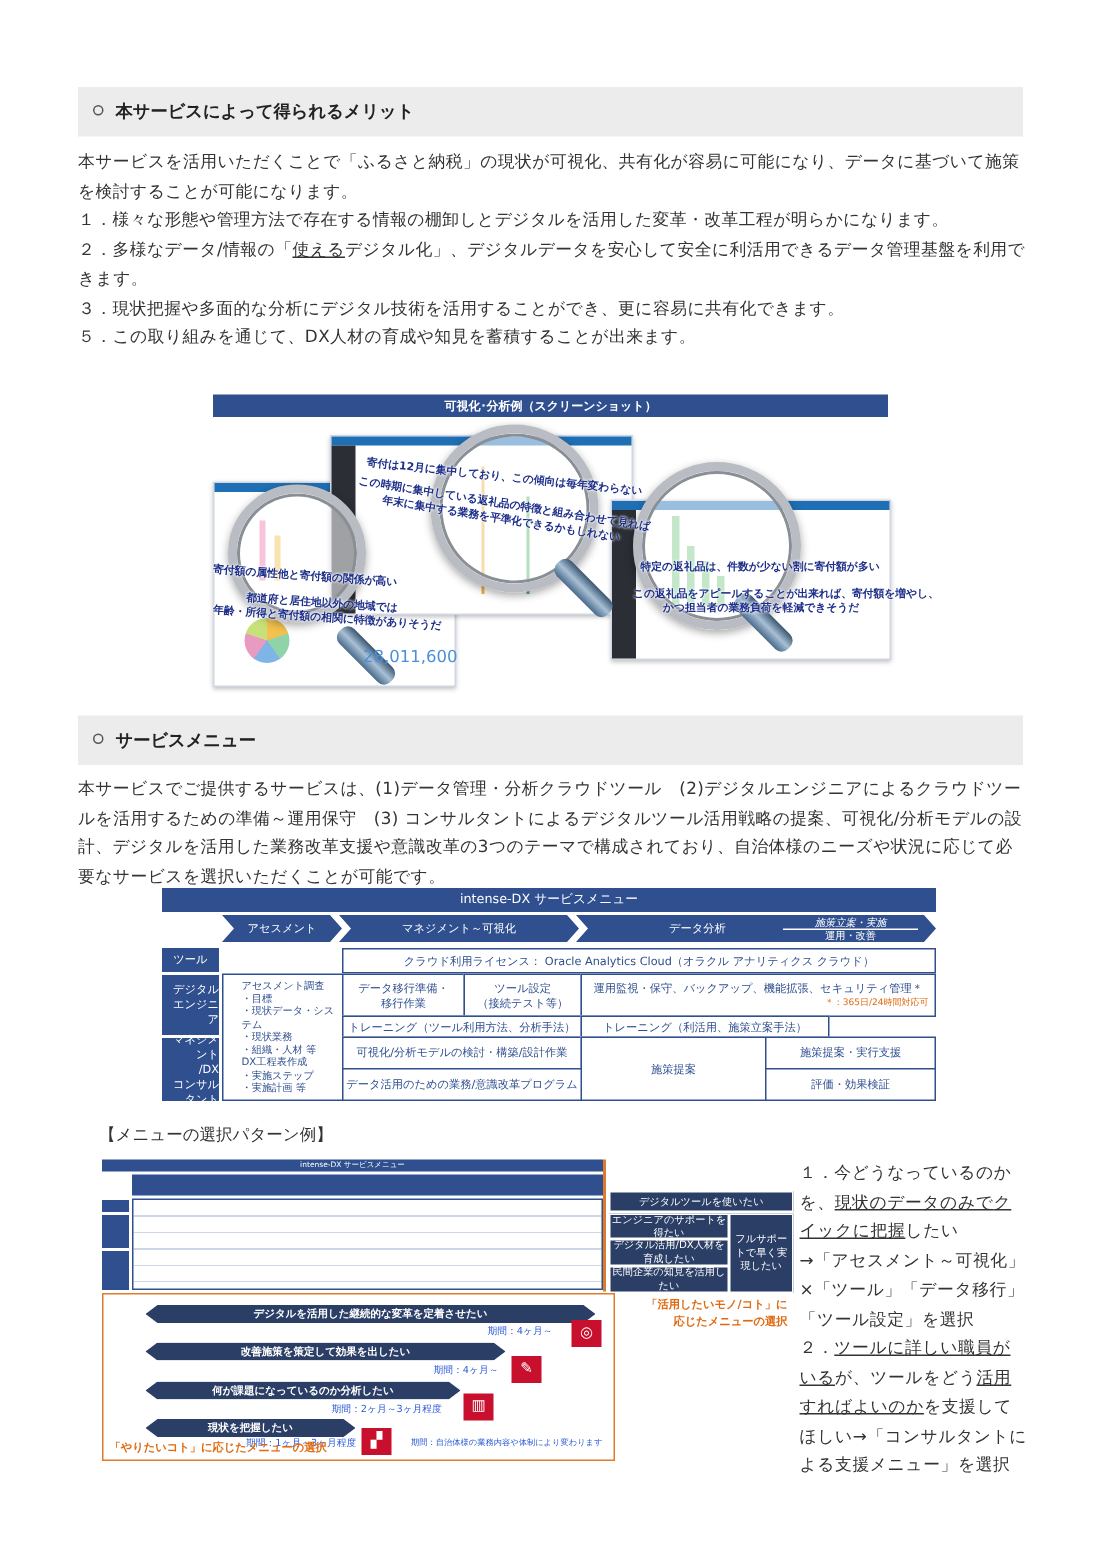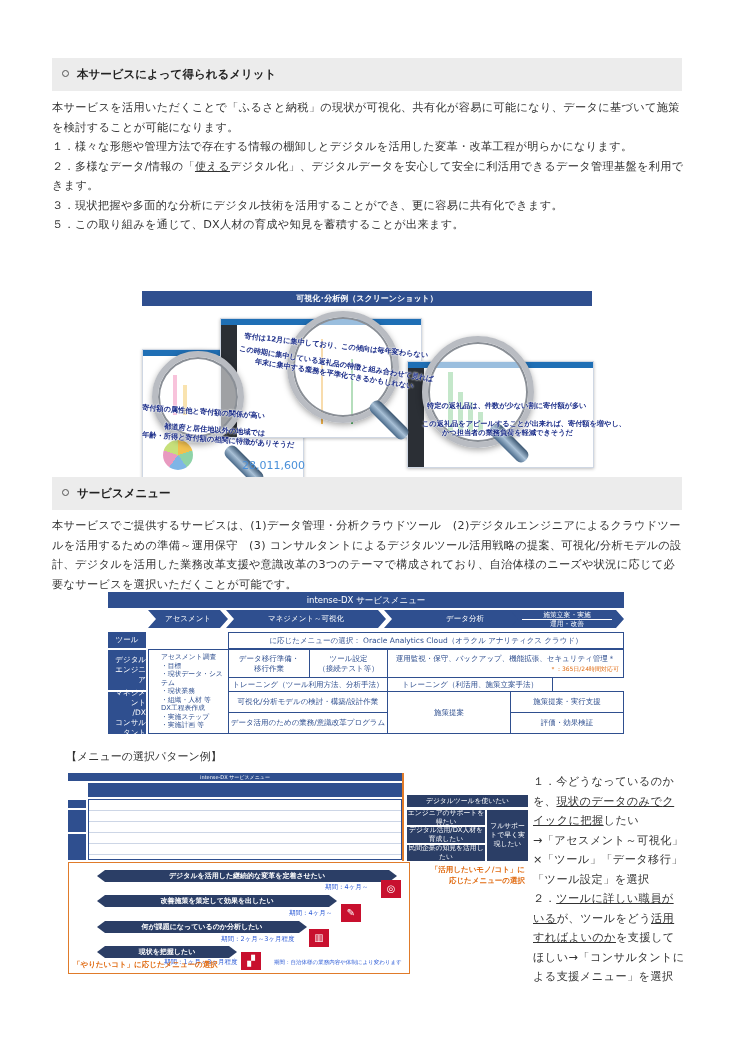--- a/index.html
+++ b/index.html
@@ -6,21 +6,21 @@
   body { width:735px; height:1041px; position:relative; overflow:hidden;
          font-family:"DejaVu Sans", "Liberation Sans", sans-serif; color:#333; }
   .sec-head { position:absolute; left:52px; width:630px; height:33px; background:#ececec;
               font-size:11.5px; font-weight:bold; color:#222; line-height:33px; box-sizing:border-box; padding-left:10px; }
   .sec-head .dot { display:inline-block; width:5px; height:5px; border:1px solid #555; border-radius:50%; margin-right:8px; vertical-align:middle; position:relative; top:-1px; }
   .para { position:absolute; left:52px; width:632px; font-size:11.2px; line-height:19.5px; color:#333; letter-spacing:0.3px; }
   .para p { margin:0; }
   .ul { text-decoration:underline; }
 
   
-  .shot { position:absolute; left:142px; top:263px; width:450px; height:195px;margin-top:28px; }
+  .shot { position:absolute; left:142px; top:263px; width:450px; height:195px; }
   .shot-title { position:absolute; left:0; top:0; width:450px; height:15px; background:#2f4f8f; color:#fff; font-size:8px; text-align:center; line-height:15px; font-weight:bold; }
   .win { position:absolute; background:#fff; border:1px solid #cfd7e3; box-shadow:0 1px 3px rgba(0,0,0,0.25); }
   .win .bar { height:6px; background:#1f6fb5; }
   .win .side { position:absolute; left:0; top:6px; bottom:0; width:16px; background:#2b2f35; }
   .lens { position:absolute; border-radius:50%; border:6px solid #b9bcc2; box-shadow:0 0 0 2px #8a8f96 inset, 0 2px 6px rgba(0,0,0,0.35); background:rgba(255,255,255,0.55); }
   .handle { position:absolute; width:14px; height:48px; background:linear-gradient(90deg,#4a6a8a,#a8c0d6,#3a5570); border-radius:6px; }
   .cap { position:absolute; color:#1d2f8a; font-size:7.2px; font-weight:bold; white-space:nowrap; text-shadow:0 0 2px #fff,0 0 2px #fff; }
   .bigno { position:absolute; color:#4a90d9; font-size:11px; }
 
   
@@ -109,33 +109,33 @@
   <p>本サービスでご提供するサービスは、(1)データ管理・分析クラウドツール　(2)デジタルエンジニアによるクラウドツールを活用するための準備～運用保守　(3) コンサルタントによるデジタルツール活用戦略の提案、可視化/分析モデルの設計、デジタルを活用した業務改革支援や意識改革の3つのテーマで構成されており、自治体様のニーズや状況に応じて必要なサービスを選択いただくことが可能です。</p>
 </div>
 
 <div class="menu">
   <div class="menu-title">intense-DX サービスメニュー</div>
   <div class="phase-row">
     <div class="phase" style="left:40px; width:80px;">アセスメント</div>
     <div class="phase" style="left:118px; width:160px;">マネジメント～可視化</div>
     <div class="phase" style="left:276px; width:128px;padding-left:17px;">データ分析</div>
     <div class="phase" style="left:402px; width:114px; line-height:8px; font-size:6.8px;">
-      <div style="padding-top:1px;">施策立案・実施</div>
+      <div style="padding-top:1px;font-style:italic;">施策立案・実施</div>
       <div style="border-top:1px solid #fff; margin:0 12px;">運用・改善</div>
     </div>
   </div>
 
   <div class="rowlabel" style="left:0; top:40px; width:38px; height:16px;">ツール</div>
   <div class="rowlabel" style="left:0; top:58px; width:38px; height:40px; white-space:pre-line;">デジタル
 エンジニア</div>
   <div class="rowlabel" style="left:0; top:100px; width:38px; height:42px; white-space:pre-line;">マネジメント
 /DX
 コンサルタント</div>
 
-  <div class="grid-cell" style="left:120px; top:40px; width:396px; height:17px;">に応じたメニューの選択： Oracle Analytics Cloud（オラクル アナリティクス クラウド）</div>
+  <div class="grid-cell" style="left:120px; top:40px; width:396px; height:17px;">クラウド利用ライセンス： Oracle Analytics Cloud（オラクル アナリティクス クラウド）</div>
   <div class="grid-cell" style="left:40px; top:57px; width:81px; height:85px; white-space:pre-line; text-align:left; justify-content:flex-start; padding-left:12px; font-size:6.8px; line-height:8.5px;">アセスメント調査
 ・目標
 ・現状データ・システム
 ・現状業務
 ・組織・人材 等
 DX工程表作成
 ・実施ステップ
 ・実施計画 等</div>
   <div class="grid-cell" style="left:120px; top:57px; width:82px; height:29px; white-space:pre-line;">データ移行準備・
 移行作業</div>

